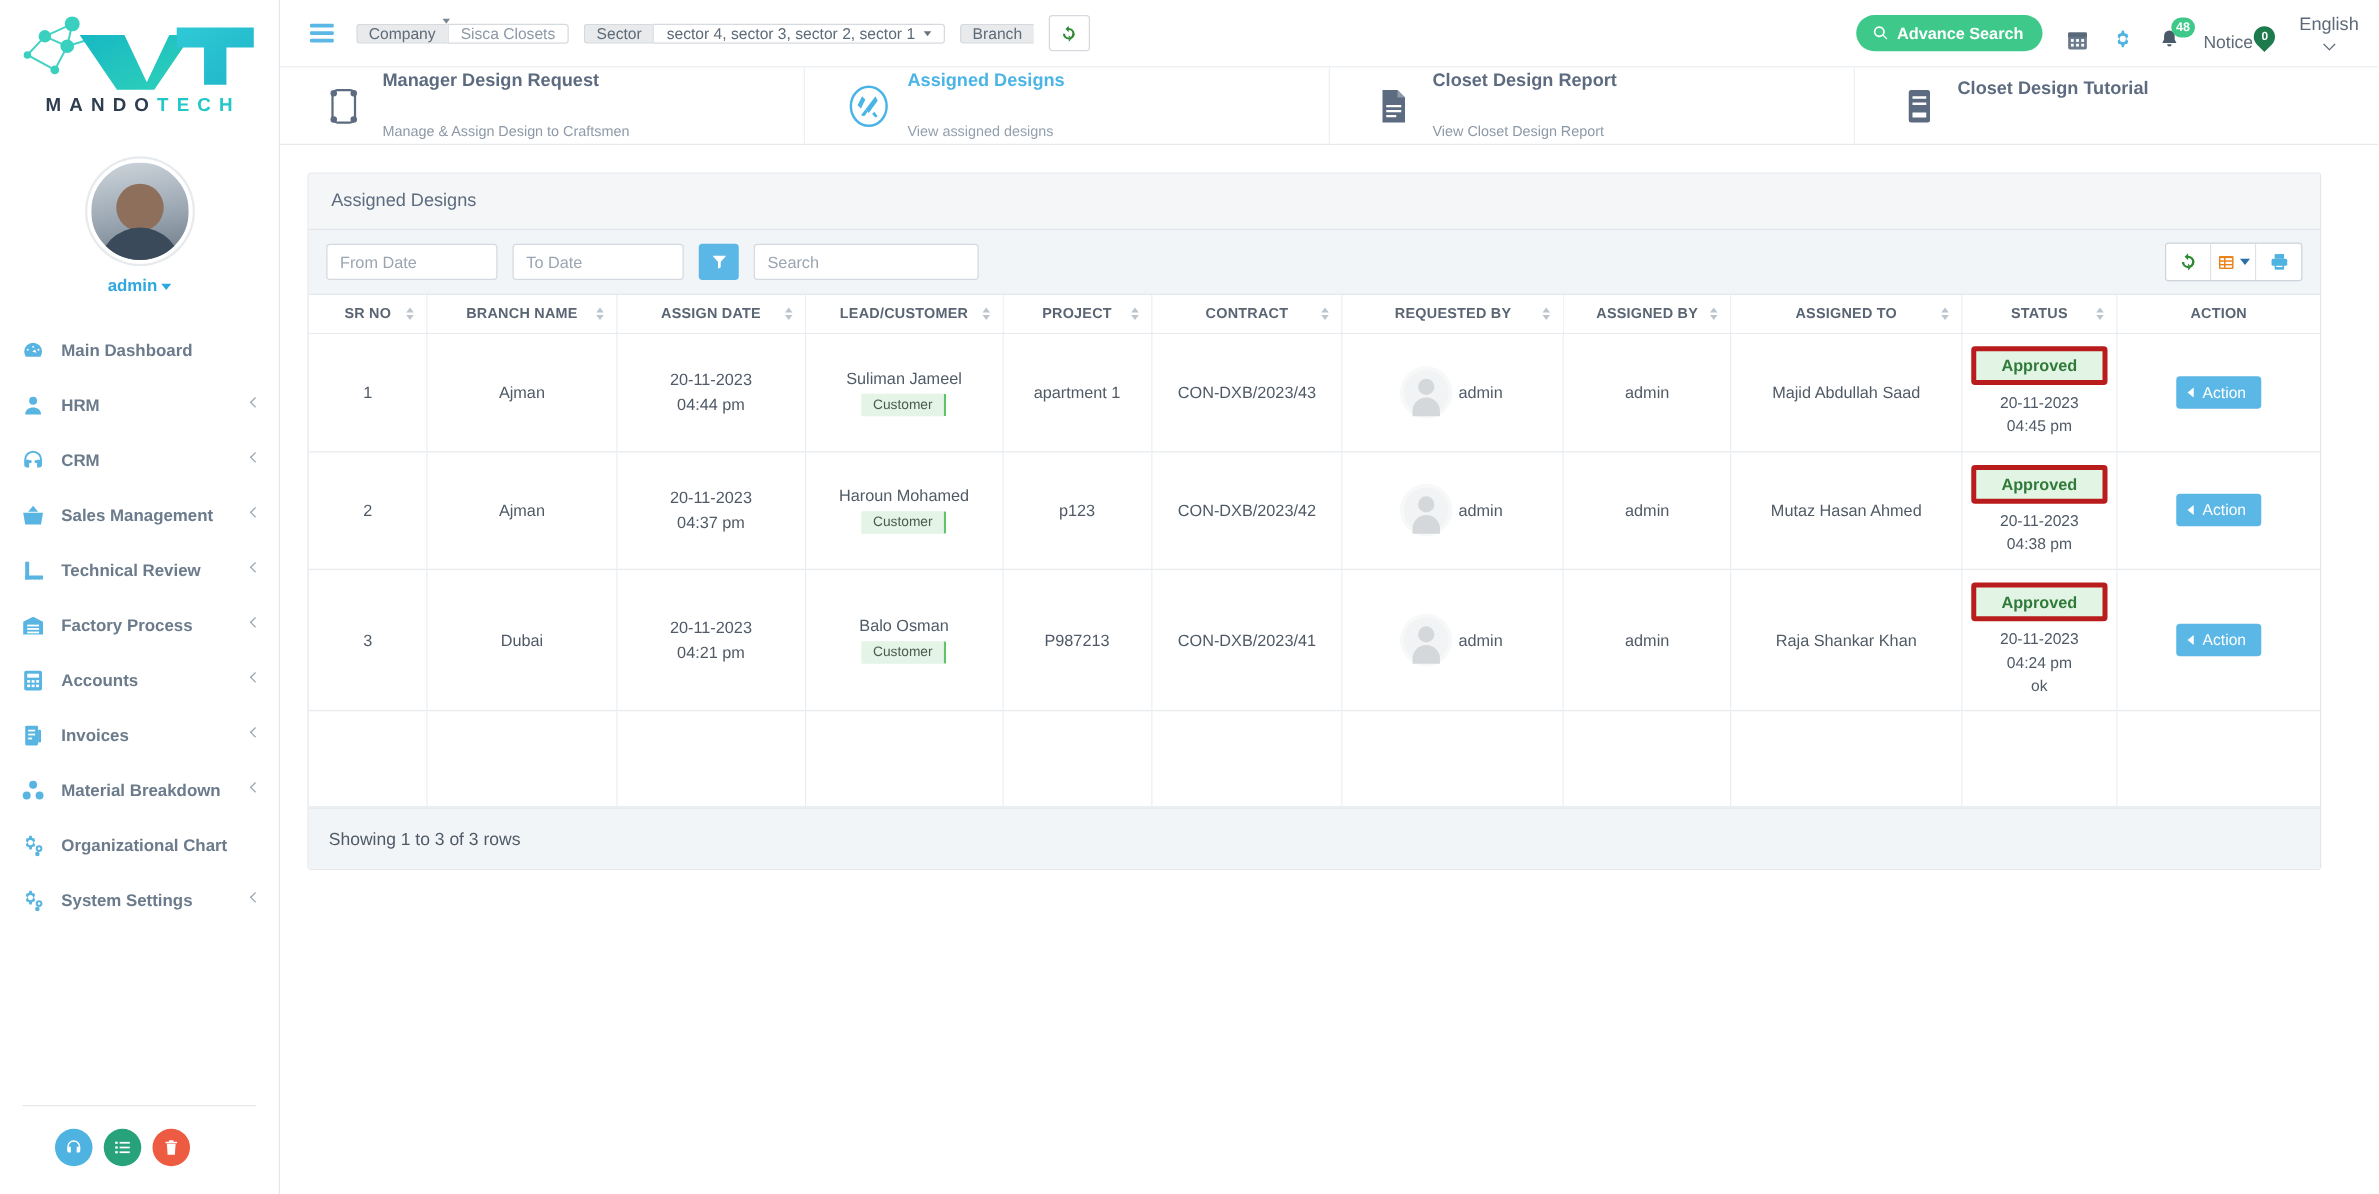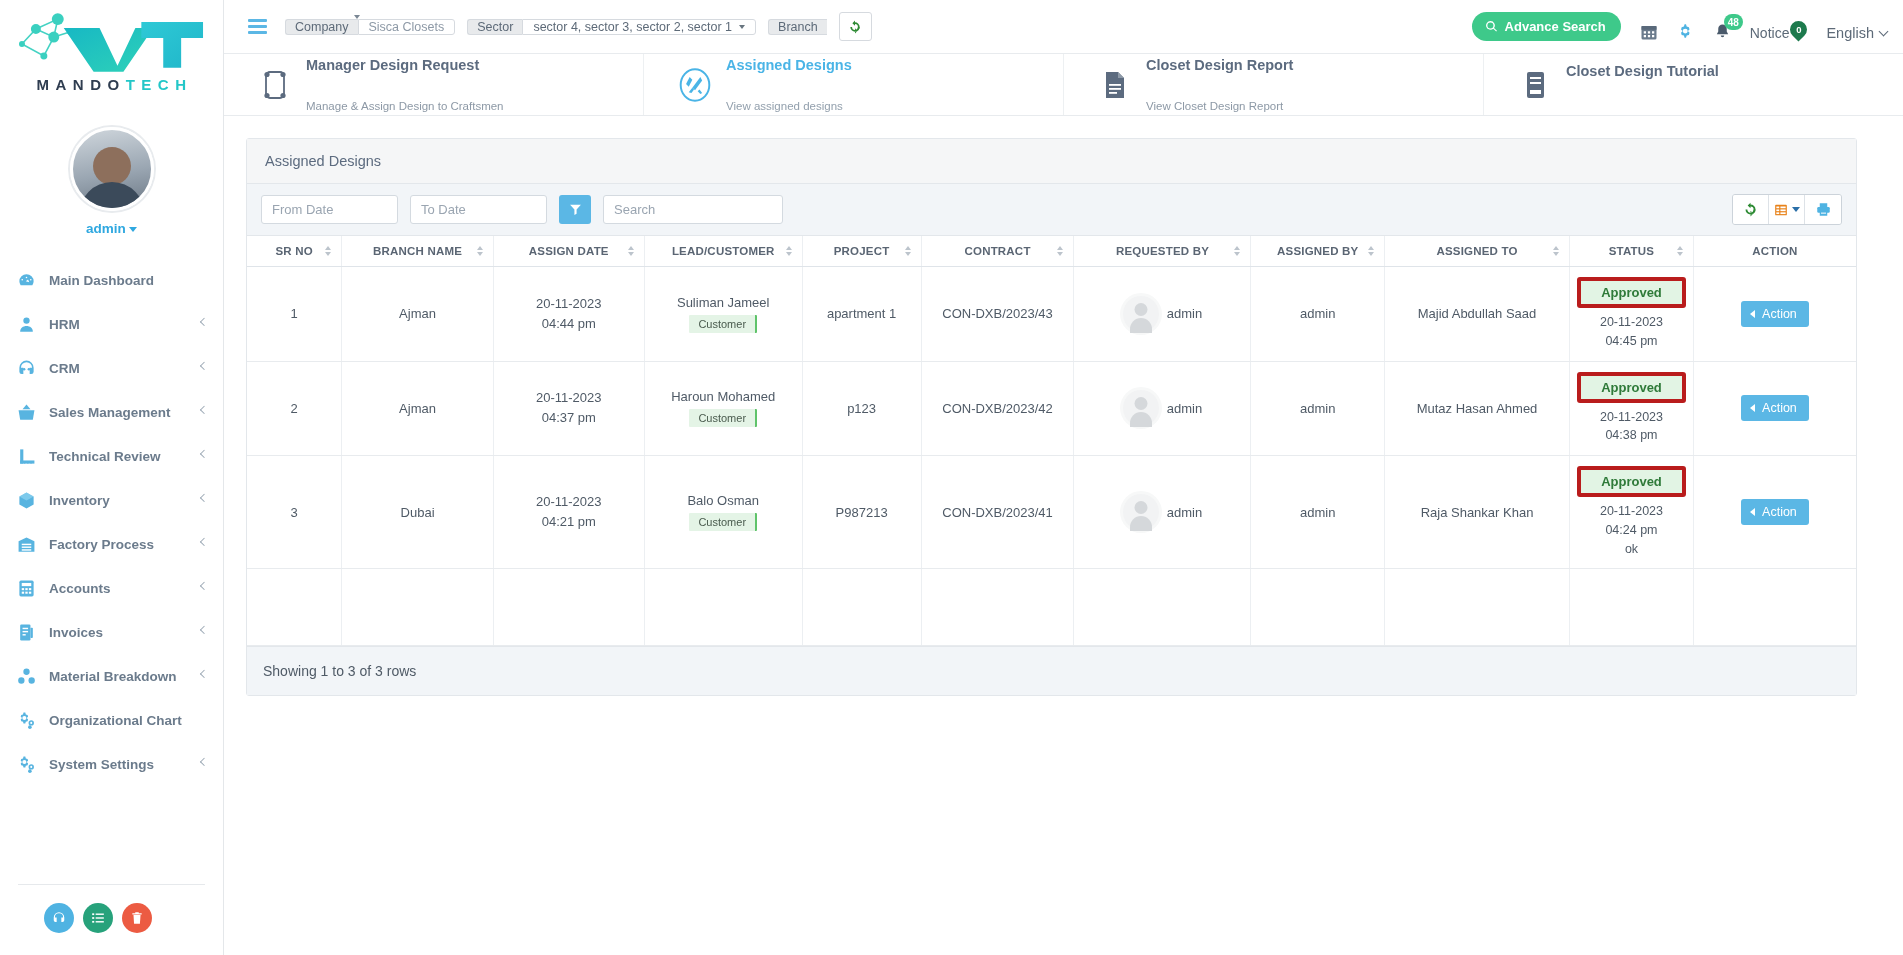--- a/index.html
+++ b/index.html
@@ -148,21 +148,21 @@
     position:relative; width:17px; height:17px; margin-top:-4px;
   }
   .notice-pin .pinb {
     position:absolute; inset:0; background:#1d7a4d;
     border-radius:50% 50% 50% 0; transform: rotate(-45deg);
   }
   .notice-pin .pinn {
     position:absolute; inset:0; display:flex;align-items:center;justify-content:center;
     color:#fff; font-size:9.5px; font-weight:700;
   }
-  .lang { font-size:14.5px; color:#5d6a78; cursor:pointer; display:flex; align-items:center; gap:6px; }
+  .lang { font-size:14.5px; color:#5d6a78; cursor:pointer; display:flex; align-items:center; gap:6px;flex-direction:column; }
   .lang .caret2 {
     width:7px;height:7px;border-right:1.8px solid #5d6a78;border-bottom:1.8px solid #5d6a78;
     rotate:45deg; translate: 0 -2px;
   }
 
   
   .modbar {
     display:flex; align-items:stretch; height:62px; min-height:62px;
     background:#fff; border-bottom:1px solid #e8ebee;
   }
@@ -380,30 +380,20 @@
               <path d="M4 21h18v-4H4z"></path>
               <rect x="9" y="18.5" width="1.4" height="2.5"></rect>
               <rect x="13" y="18.5" width="1.4" height="2.5"></rect>
               <rect x="17" y="18.5" width="1.4" height="2.5"></rect>
             </svg>
         </span>
         <span class="nav-label">Technical Review</span>
         <span class="nav-chevron"></span>
       </div>
 
-      <div class="nav-item">
-        <span class="nav-icon">
-          <svg viewBox="0 0 24 24">
-              <path d="M12 2l9 5v10l-9 5-9-5V7z"></path>
-              <path d="M12 12l9-5-9-5-9 5z" opacity=".55" fill="#9ddcf5"></path>
-            </svg>
-        </span>
-        <span class="nav-label">Inventory</span>
-        <span class="nav-chevron"></span>
-      </div>
 
       <div class="nav-item">
         <span class="nav-icon">
           <svg viewBox="0 0 24 24">
               <path d="M2 8l10-5 10 5v13H2z"></path>
               <rect x="6" y="11" width="12" height="1.8" fill="#fff"></rect>
               <rect x="6" y="14.5" width="12" height="1.8" fill="#fff"></rect>
               <rect x="6" y="18" width="12" height="1.8" fill="#fff"></rect>
             </svg>
         </span>

